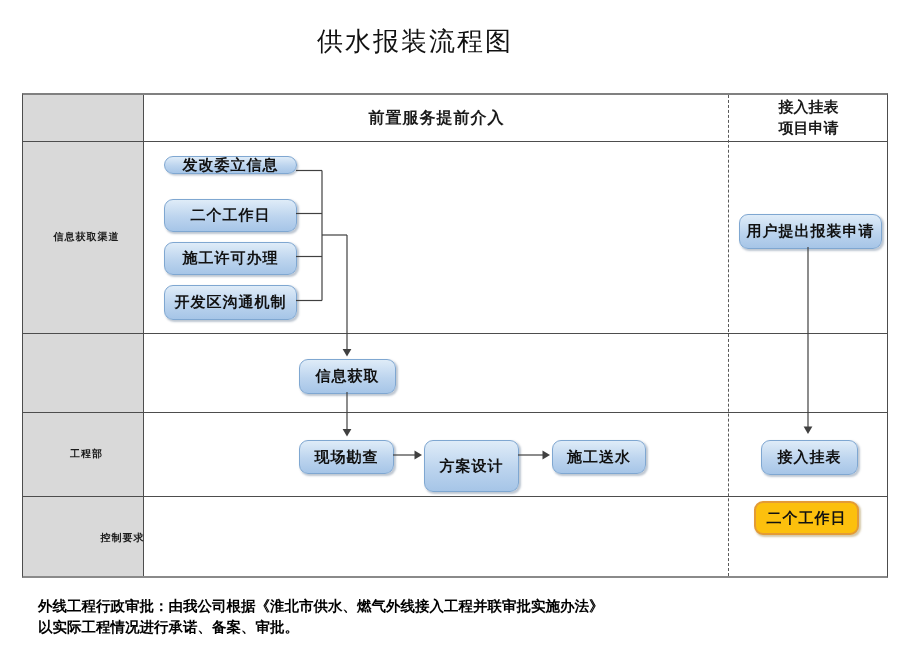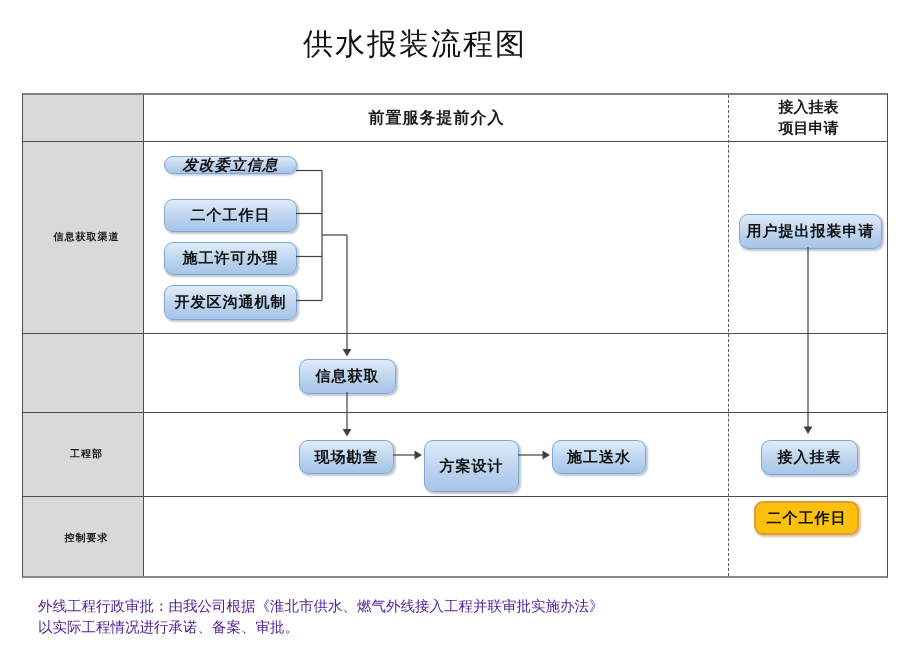--- a/index.html
+++ b/index.html
@@ -13,21 +13,21 @@
     --line-color:#404040;
     --grid-color:#4d4d4d;
   }
   html,body{margin:0;padding:0;}
   body{
     width:900px;height:661px;background:#ffffff;position:relative;overflow:hidden;
     font-family:"Liberation Serif","DejaVu Serif",serif;color:#1a1a1a;
   }
   .title{
     position:absolute;left:0;top:24px;width:830px;text-align:center;
-    font-size:30px;letter-spacing:2px;color:#111;
+    font-size:26px;letter-spacing:2px;color:#111;
   }
   .table{
     position:absolute;left:22px;top:93px;width:866px;height:485px;
     border:1px solid var(--grid-color);
     border-top:2px solid #808080;
     border-bottom:2px solid #8a8a8a;
     box-sizing:border-box;
   }
   .lane-col{
     position:absolute;left:0;top:0;width:121px;height:100%;
@@ -56,21 +56,21 @@
     box-sizing:border-box;
   }
   .node.highlight{
     background:var(--highlight-fill);
     border:2px solid var(--highlight-border);
     box-shadow:1.5px 1.5px 2px rgba(150,120,40,0.4);
   }
   .connector-svg{position:absolute;left:0;top:0;width:900px;height:661px;pointer-events:none;}
   .footer{
     position:absolute;left:38px;top:596px;width:820px;
-    font-size:14.5px;font-weight:normal;line-height:21px;color:#4c1d95;
+    font-size:14.5px;font-weight:bold;line-height:21px;color:#000000;
   }
 </style>
 </head>
 <body>
 
 <div class="title">供水报装流程图</div>
 
 <div class="table">
   <div class="lane-col"></div>
   <div class="hline" style="top:46px;"></div>
@@ -80,23 +80,23 @@
   <div class="vdash"></div>
 
   <div class="cell hdr-mid">前置服务提前介入</div>
   <div class="cell hdr-right">
     <span>接入挂表</span>
     <span>项目申请</span>
   </div>
 
   <div class="cell lane-label" style="top:46px;height:192px;">信息获取渠道</div>
   <div class="cell lane-label" style="top:317px;height:84px;">工程部</div>
-  <div class="cell lane-label" style="top:401px;height:84px;">控制要求</div>
+  <div class="cell lane-label" style="top:401px;height:84px;margin-left:36px;">控制要求</div>
 
-  <div class="node" style="left:141px;top:61px;width:133px;height:18px;font-style:italic;">发改委立信息</div>
+  <div class="node" style="left:141px;top:61px;width:133px;height:18px;">发改委立信息</div>
   <div class="node" style="left:141px;top:104px;width:133px;height:33px;">二个工作日</div>
   <div class="node" style="left:141px;top:147px;width:133px;height:33px;">施工许可办理</div>
   <div class="node" style="left:141px;top:190px;width:133px;height:35px;">开发区沟通机制</div>
   <div class="node" style="left:276px;top:264px;width:97px;height:35px;">信息获取</div>
   <div class="node" style="left:276px;top:345px;width:95px;height:34px;">现场勘查</div>
   <div class="node" style="left:401px;top:345px;width:95px;height:52px;">方案设计</div>
   <div class="node" style="left:716px;top:119px;width:143px;height:35px;">用户提出报装申请</div>
   <div class="node" style="left:529px;top:345px;width:94px;height:34px;">施工送水</div>
   <div class="node" style="left:738px;top:345px;width:97px;height:35px;">接入挂表</div>
   <div class="node highlight" style="left:731px;top:406px;width:105px;height:34px;">二个工作日</div>

